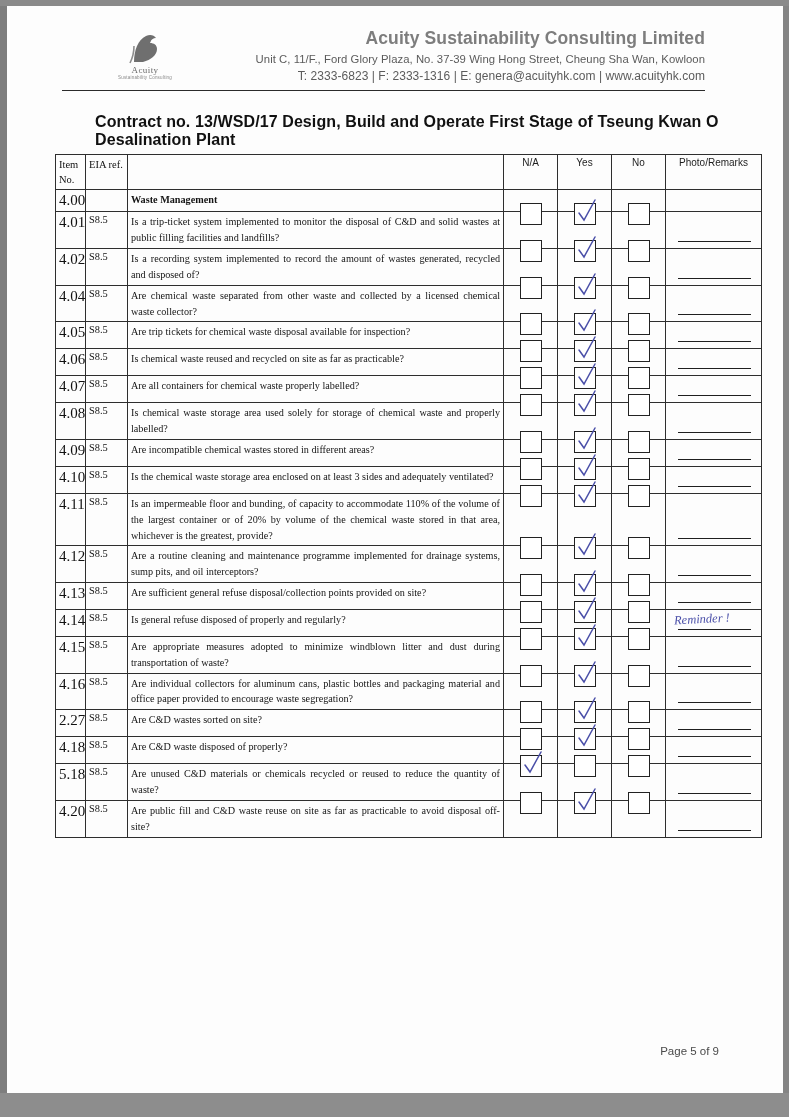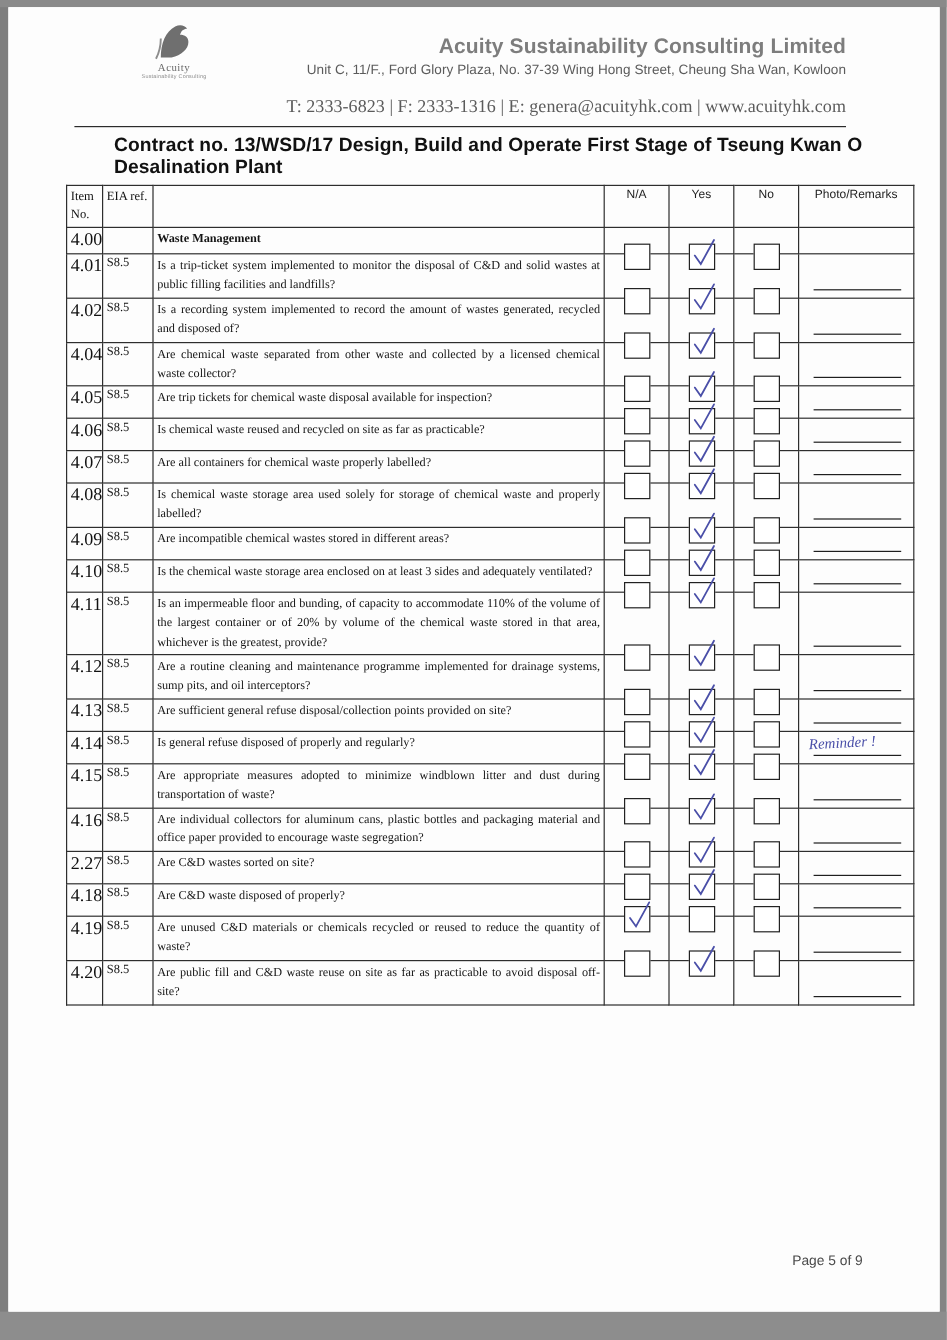--- a/index.html
+++ b/index.html
@@ -48,21 +48,21 @@
 
   
   .header {
     position: relative;
     padding-top: 22px;
     height: 78px;
   }
   .logo {
     position: absolute;
     left: 103px;
-    top: 12px;
+    top: 26px;
     width: 70px;
     height: 62px;
     text-align: center;
   }
   .logo-mark {
     width: 42px;
     height: 32px;
     margin: 0 auto;
     position: relative;
   }
@@ -94,24 +94,24 @@
     line-height: 1.15;
   }
   .company-addr {
     font-family: "Liberation Sans", sans-serif;
     font-size: 11.3px;
     color: #5b5b5b;
     margin-top: 5px;
     letter-spacing: .05px;
   }
   .company-contact {
-    font-family: Liberation Serif, serif;
-    font-size: 15px;
+    font-family: Liberation Sans, sans-serif;
+    font-size: 12px;
     color: #5b5b5b;
-    margin-top: 16px;
+    margin-top: 4px;
     letter-spacing: .05px;
   }
   .header-rule {
     border-bottom: 1.4px solid #2b2b2b;
     margin: 7px 78px 0 55px;
   }
 
   
   .doc-title {
     font-family: "Liberation Sans", sans-serif;
@@ -691,21 +691,21 @@
               </div>
             </td>
             <td class="cb-cell">
               <div class="cb"></div>
             </td>
             <td class="rem-cell">
               <div class="rem-line"></div>
             </td>
           </tr>
           <tr>
-            <td class="cell-no">4.19</td>
+            <td class="cell-no">5.18</td>
             <td class="cell-eia">S8.5</td>
             <td class="q-text">Are unused C&amp;D materials or chemicals recycled or reused to reduce the quantity of waste?</td>
             <td class="cb-cell">
               <div class="cb">
                 <span class="tick">
                   <svg width="22" height="26" viewBox="0 0 22 26">
                     <path d="M3 15 L8 22 L19 2" stroke="#4a4fa8" stroke-width="1.5" fill="none" stroke-linecap="round"></path>
                   </svg>
                 </span>
               </div>

